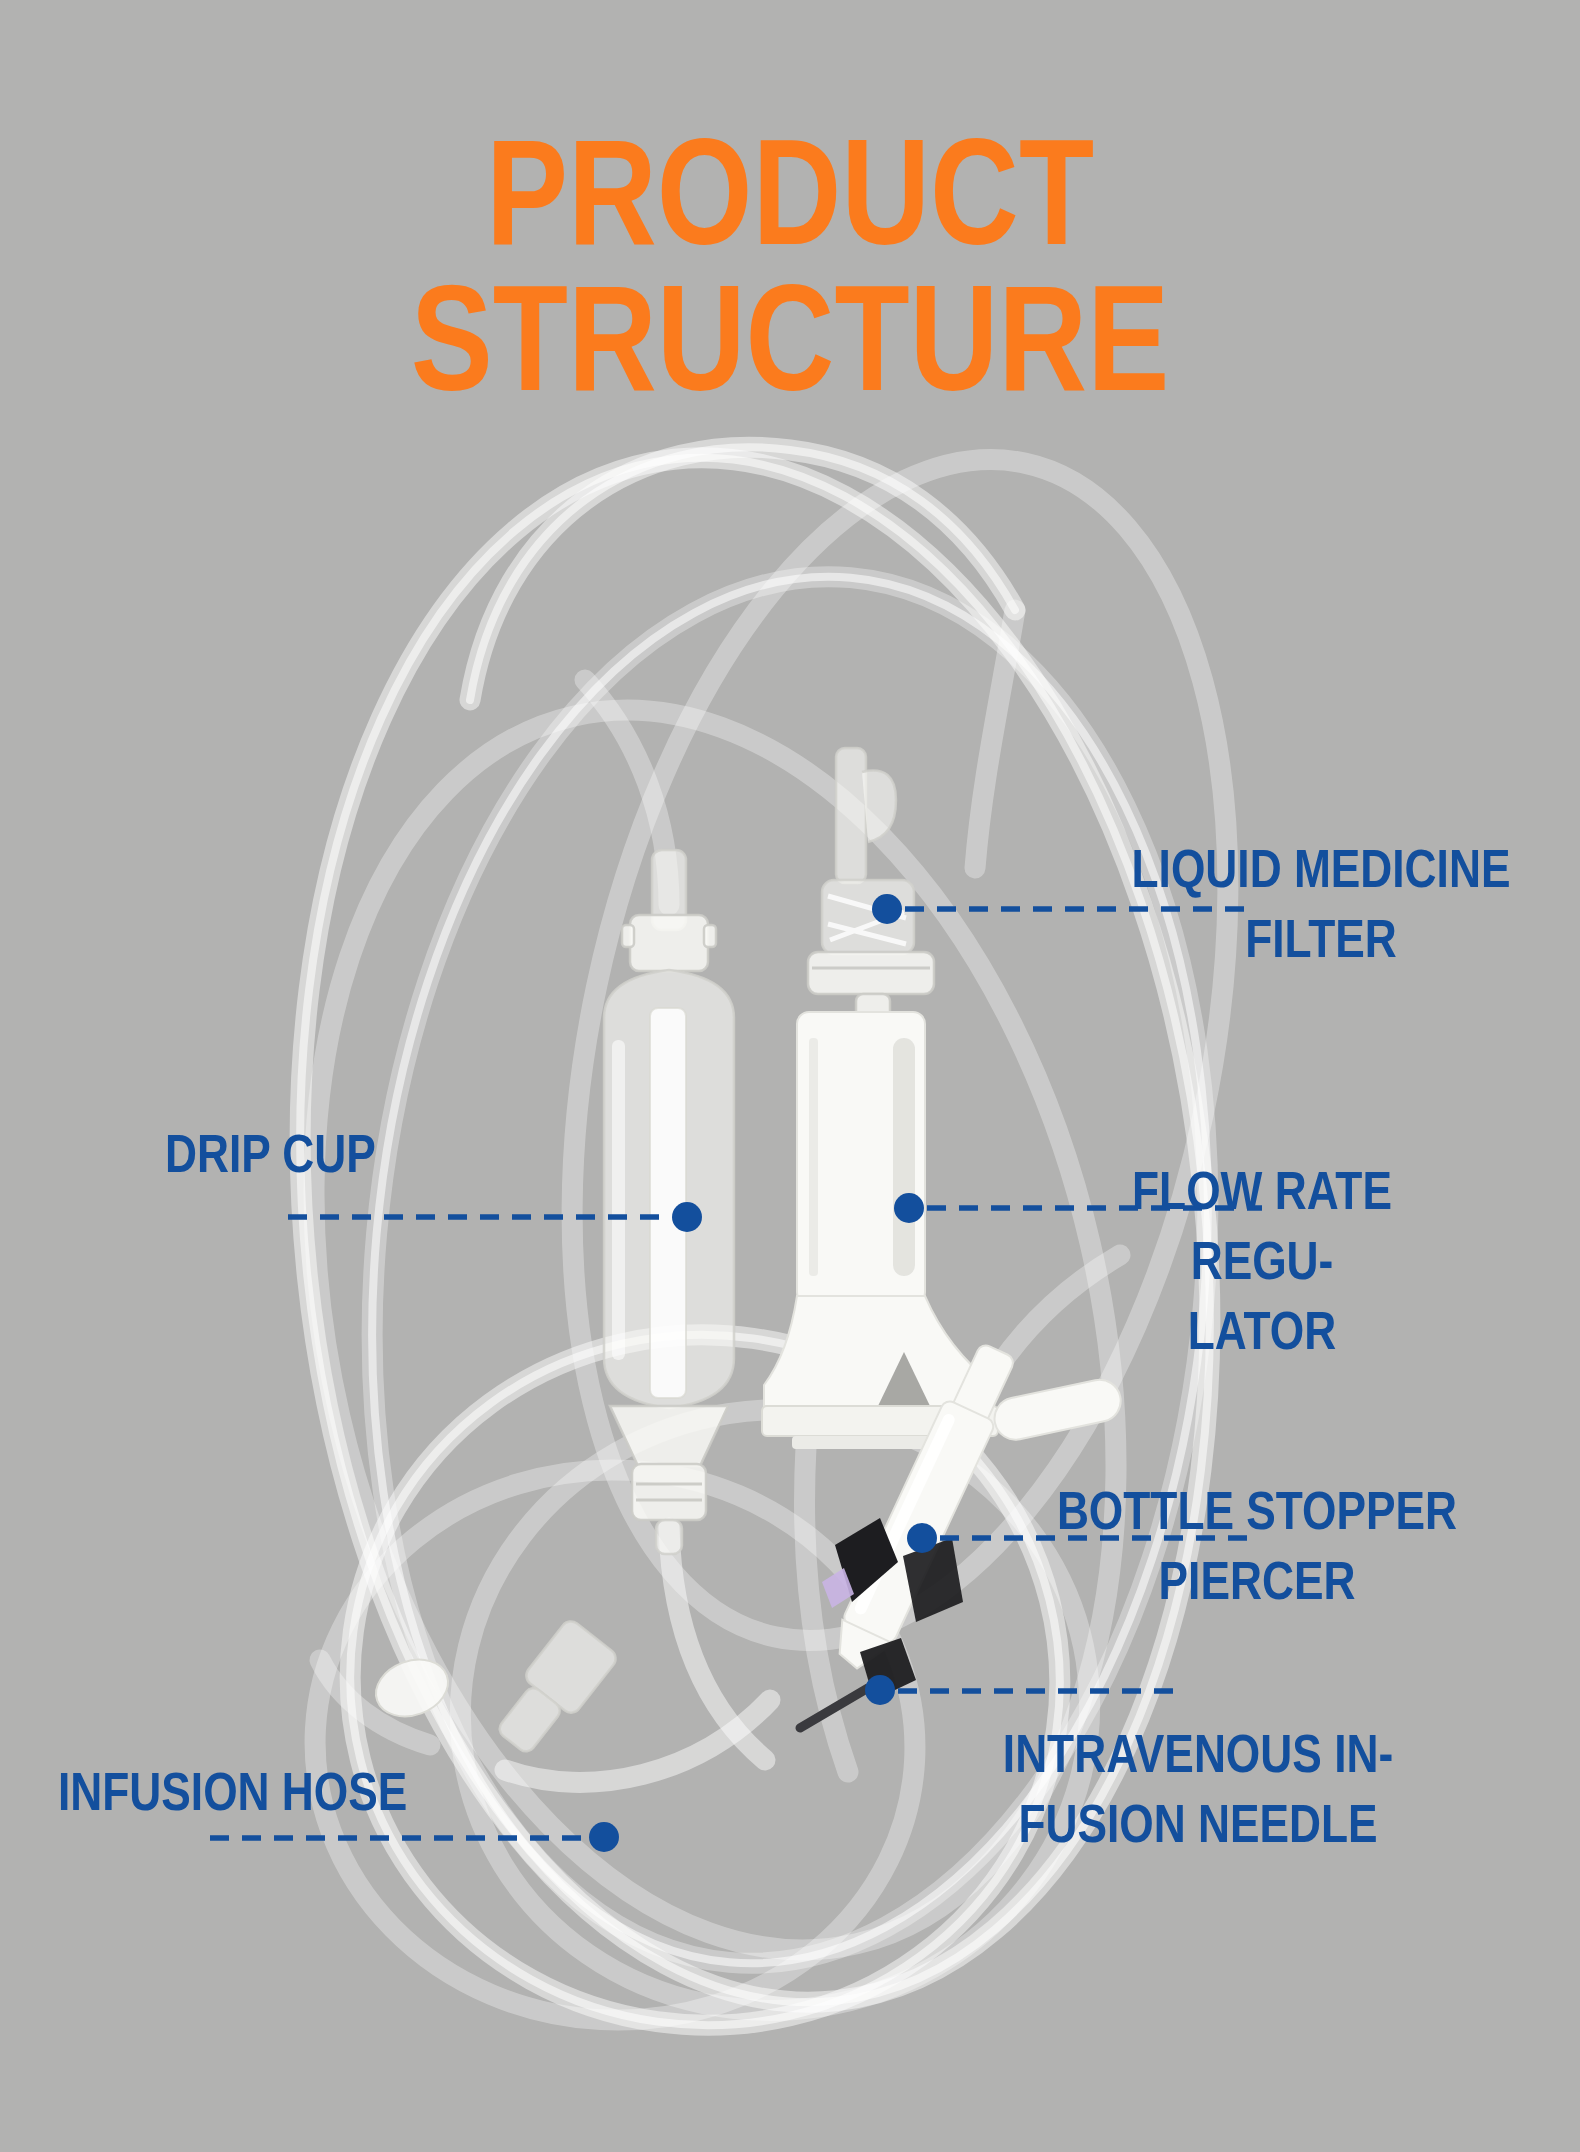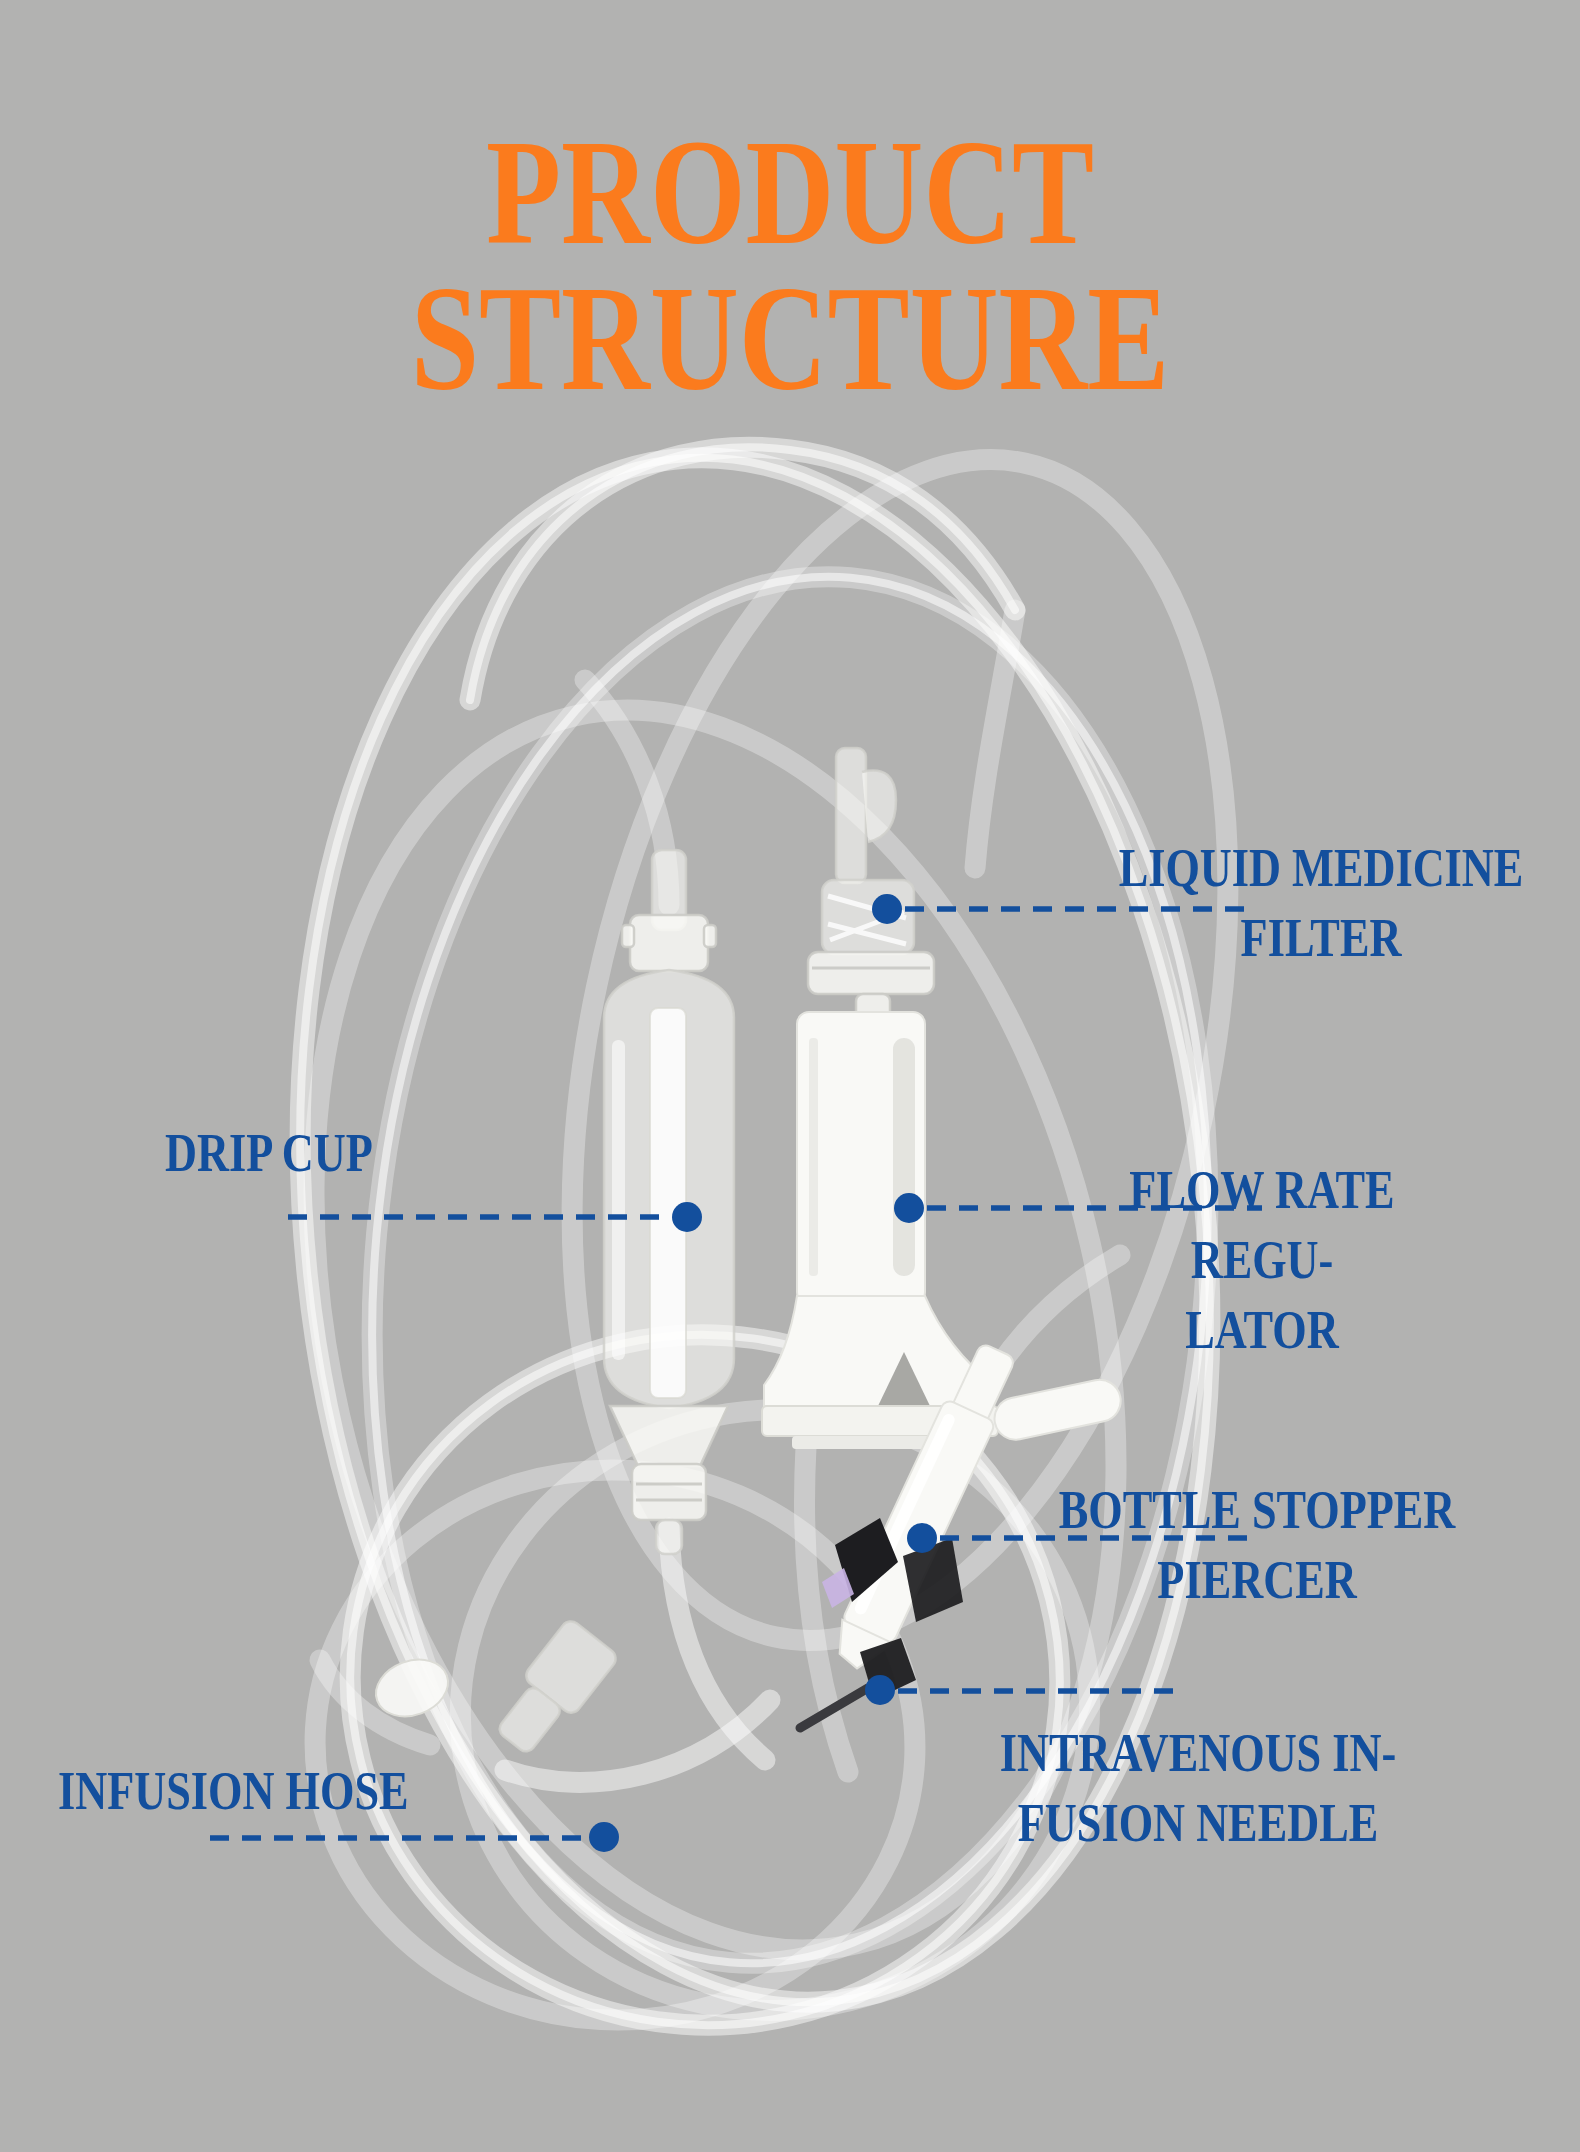--- a/index.html
+++ b/index.html
@@ -1,19 +1,19 @@
 <!DOCTYPE html>
 <html style="--background: #b2b2b1; --accent-orange: #fb7b1d; --accent-blue: #134f9d;"><head>
 <meta charset="utf-8">
 <style>
   html,body{margin:0;padding:0;background:#9e9e9e;}
   .page{
     position:relative;width:1580px;height:2152px;overflow:hidden;
     background:var(--background,#b2b2b1);
-    font-family:Liberation Serif, serif;
+    font-family:Liberation Sans, sans-serif;
   }
   svg.scene{position:absolute;left:0;top:0;width:1580px;height:2152px;}
 
   
   .page-title{
     position:absolute;top:120px;left:0;width:100%;
     text-align:center;font-weight:700;font-size:150px;line-height:0.97;
     color:var(--accent-orange,#fb7b1d);
     transform:scaleX(0.82);transform-origin:50% 0;
   }

